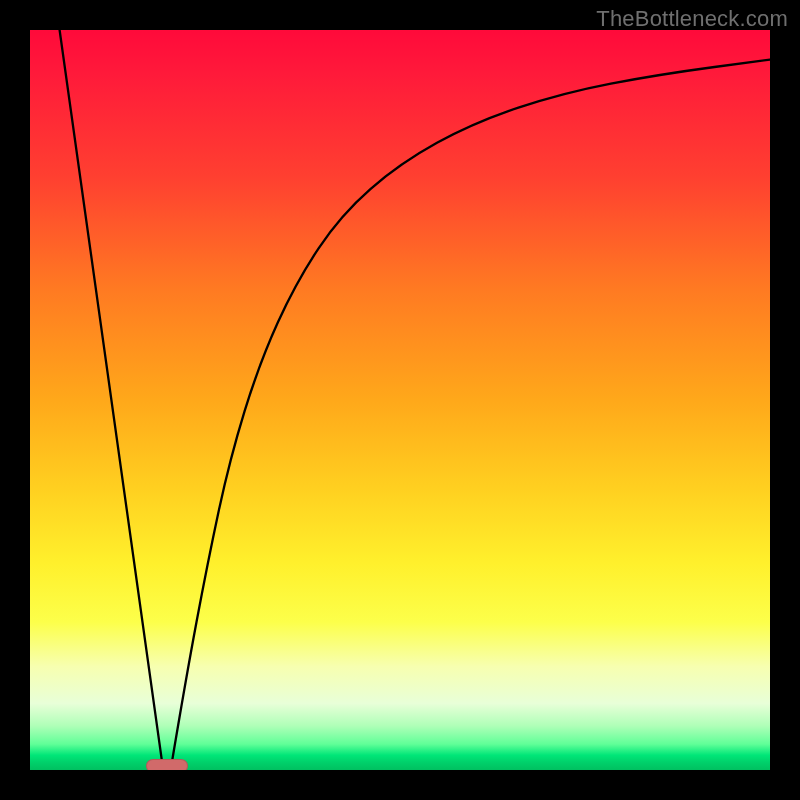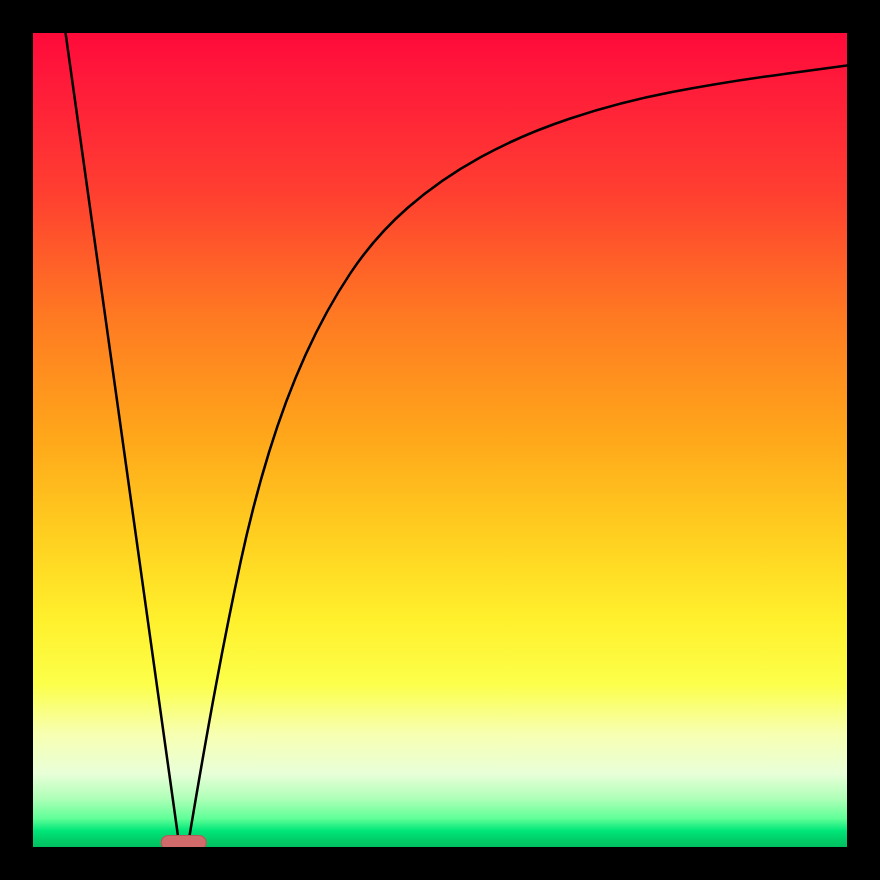--- a/index.html
+++ b/index.html
@@ -79,13 +79,14 @@
     <div class="gradient"></div>
 
     <svg class="curves" viewBox="0 0 740 740" preserveAspectRatio="none">
       <path d="M29.60 0.00 L133.20 740.00" fill="none" stroke="#000" stroke-width="2.3" stroke-linecap="round"></path>
       <path d="M140.60 740.00 Q155.40 651.20 166.50 592.00 Q177.60 532.80 188.70 481.00 Q199.80 429.20 214.60 381.10 Q229.40 333.00 247.90 292.30 Q266.40 251.60 288.60 218.30 Q310.80 185.00 340.40 159.10 Q370.00 133.20 407.00 112.85 Q444.00 92.50 488.40 77.70 Q532.80 62.90 580.90 53.65 Q629.00 44.40 684.50 37.00 L740.00 29.60" fill="none" stroke="#000" stroke-width="2.3" stroke-linecap="round"></path>
     </svg>
 
     <div class="marker" style="left: 136.9px; top: 736.3px; background: rgb(209, 106, 106);"></div>
   </div>
 
+  <div class="watermark">TheBottleneck.com</div>
 </div>
 
 </body></html>

